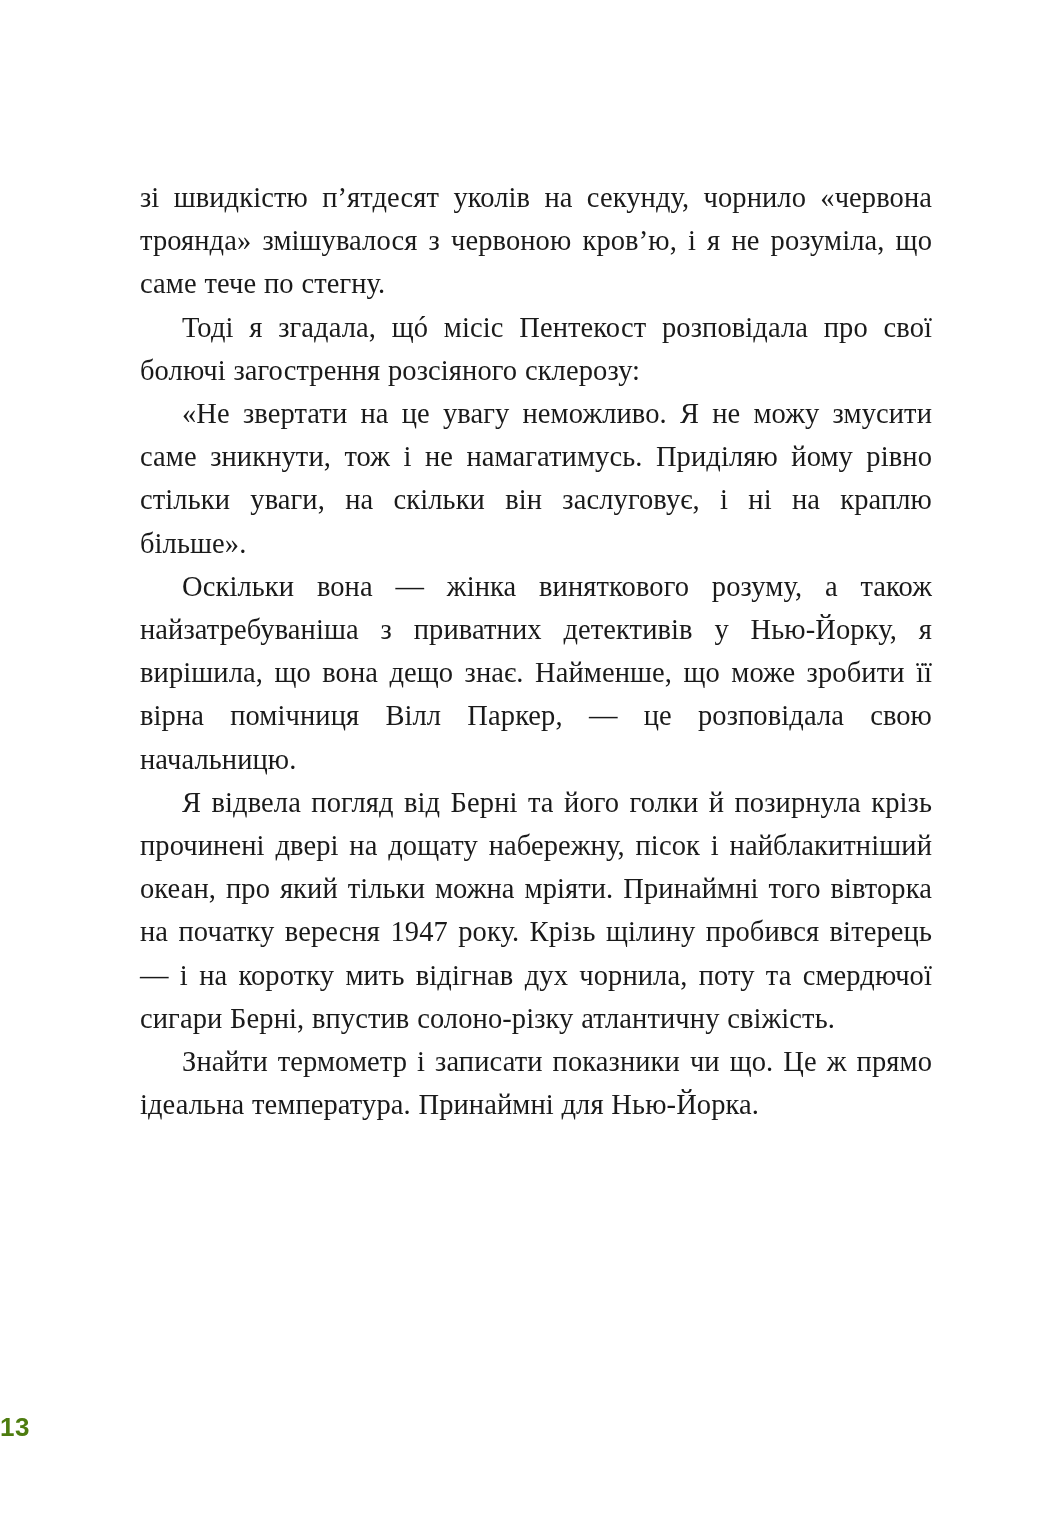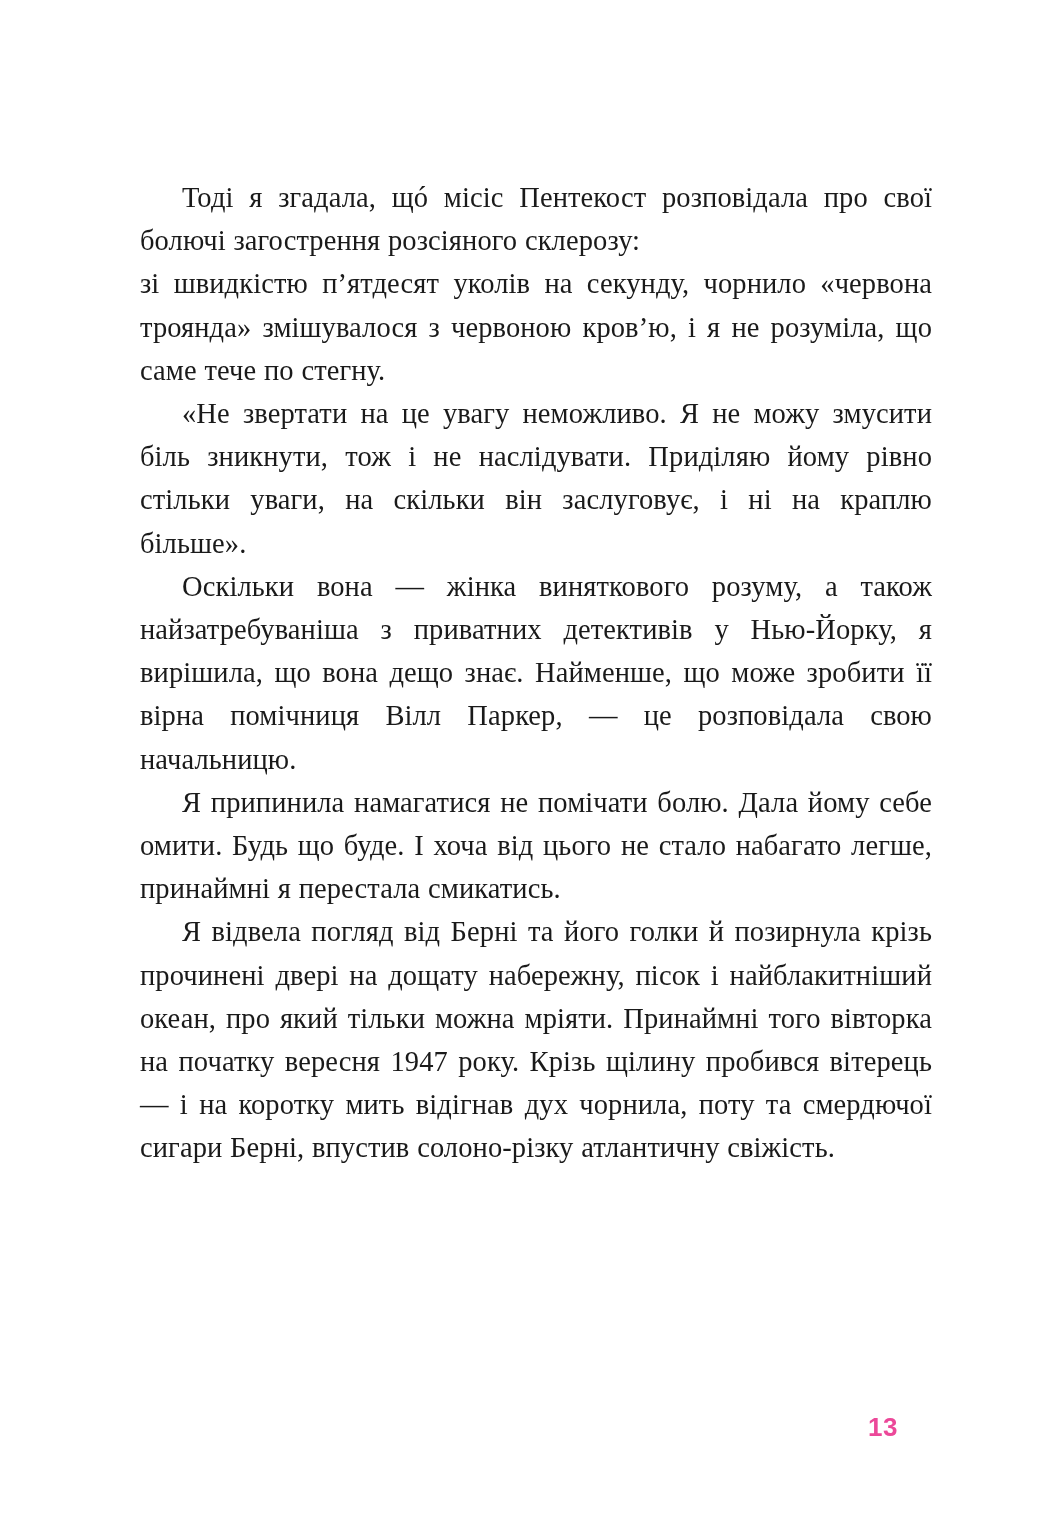--- a/index.html
+++ b/index.html
@@ -53,46 +53,46 @@
   
   .para.indented {
     text-indent: 42px;
   }
 
   .page-number {
     position: absolute;
     left: 0;
     top: 1412px;
     width: 898px;
-    text-align: right;
+    text-align: left;
     font-family: "Liberation Sans", "DejaVu Sans", sans-serif;
     font-weight: bold;
     font-size: 26px;
     letter-spacing: 0.5px;
-    color: #ec4899;
+    color: #4d7c0f;
   }
 </style>
 </head>
 <body>
 
 <div class="page">
 
   <div class="text-block">
 
+    <p class="para continued">зі швидкістю п’ятдесят уколів на секунду, чорнило «червона троянда» змішувалося з червоною кров’ю, і я не розуміла, що саме тече по стегну.</p>
+
     <p class="para indented">Тоді я згадала, щó місіс Пентекост розповідала про свої болючі загострення розсіяного склерозу:</p>
 
-    <p class="para continued">зі швидкістю п’ятдесят уколів на секунду, чорнило «червона троянда» змішувалося з червоною кров’ю, і я не розуміла, що саме тече по стегну.</p>
-
-    <p class="para indented">«Не звертати на це увагу неможливо. Я не можу змусити біль зникнути, тож і не наслідувати. Приділяю йому рівно стільки уваги, на скільки він заслуговує, і ні на краплю більше».</p>
+    <p class="para indented">«Не звертати на це увагу неможливо. Я не можу змусити саме зникнути, тож і не намагатимусь. Приділяю йому рівно стільки уваги, на скільки він заслуговує, і ні на краплю більше».</p>
 
     <p class="para indented">Оскільки вона — жінка виняткового розуму, а також найзатребуваніша з приватних детективів у Нью-Йорку, я вирішила, що вона дещо знає. Найменше, що може зробити її вірна помічниця Вілл Паркер, — це розповідала свою начальницю.</p>
 
-    <p class="para indented">Я припинила намагатися не помічати болю. Дала йому себе омити. Будь що буде. І хоча від цього не стало набагато легше, принаймні я перестала смикатись.</p>
 
     <p class="para indented">Я відвела погляд від Берні та його голки й позирнула крізь прочинені двері на дощату набережну, пісок і найблакитніший океан, про який тільки можна мріяти. Принаймні того вівторка на початку вересня 1947 року. Крізь щілину пробився вітерець — і на коротку мить відігнав дух чорнила, поту та смердючої сигари Берні, впустив солоно-різку атлантичну свіжість.</p>
 
+    <p class="para indented">Знайти термометр і записати показники чи що. Це ж прямо ідеальна температура. Принаймні для Нью-Йорка.</p>
 
 
   </div>
 
   <div class="page-number">13</div>
 
 </div>
 
 </body></html>

